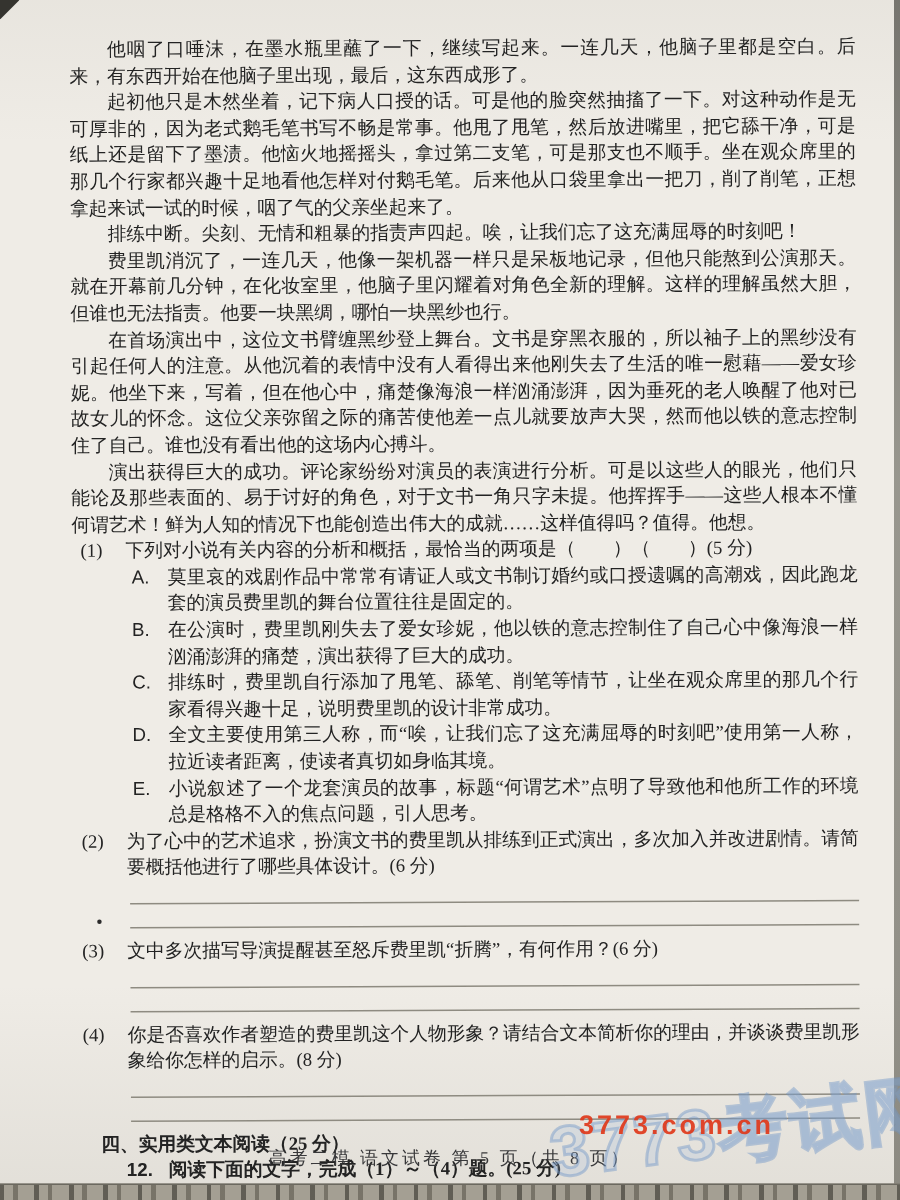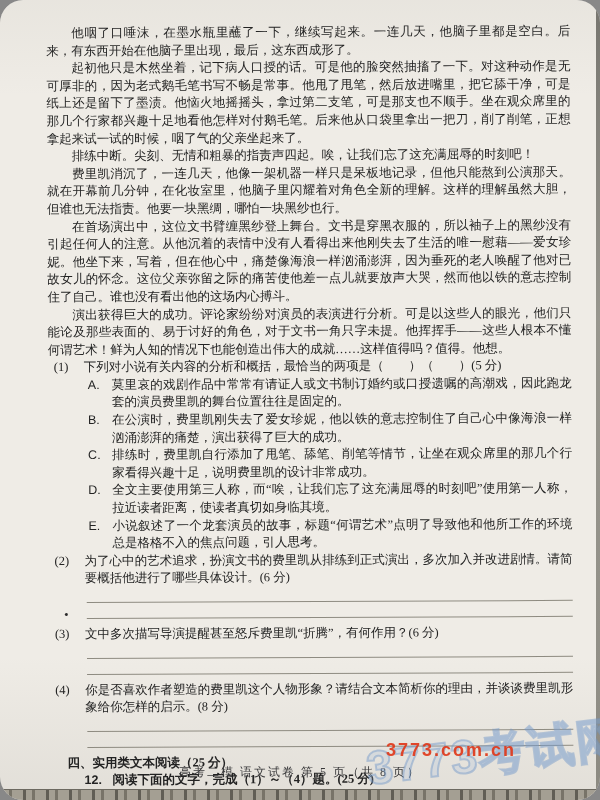--- a/index.html
+++ b/index.html
@@ -1,20 +1,19 @@
 <!DOCTYPE html>
 <html><head>
 <meta charset="utf-8">
 <style>
   html,body{margin:0;padding:0;background:#888;}
   .paper{
     position:relative;width:600px;height:800px;overflow:hidden;
     background:#efece6;
     font-family:"Liberation Serif","DejaVu Serif",serif;
-    border-radius:23px;
   }
   .paper::before{ 
     content:"";position:absolute;inset:0;
     background:linear-gradient(180deg,rgba(120,115,100,.06),rgba(255,255,255,0) 12%,rgba(255,255,255,0) 82%,rgba(110,105,92,.10));
     pointer-events:none;
   }
   .corner-tl{position:absolute;top:0;left:0;width:13px;height:13px;background:#35342f;
     clip-path:polygon(0 0,100% 0,0 100%);z-index:4;}
   .edge-right{position:absolute;top:0;right:0;width:4px;height:100%;z-index:4;
     background:linear-gradient(180deg,#504f49,#7b7a71 40%,#6f6d64);opacity:.75;}

